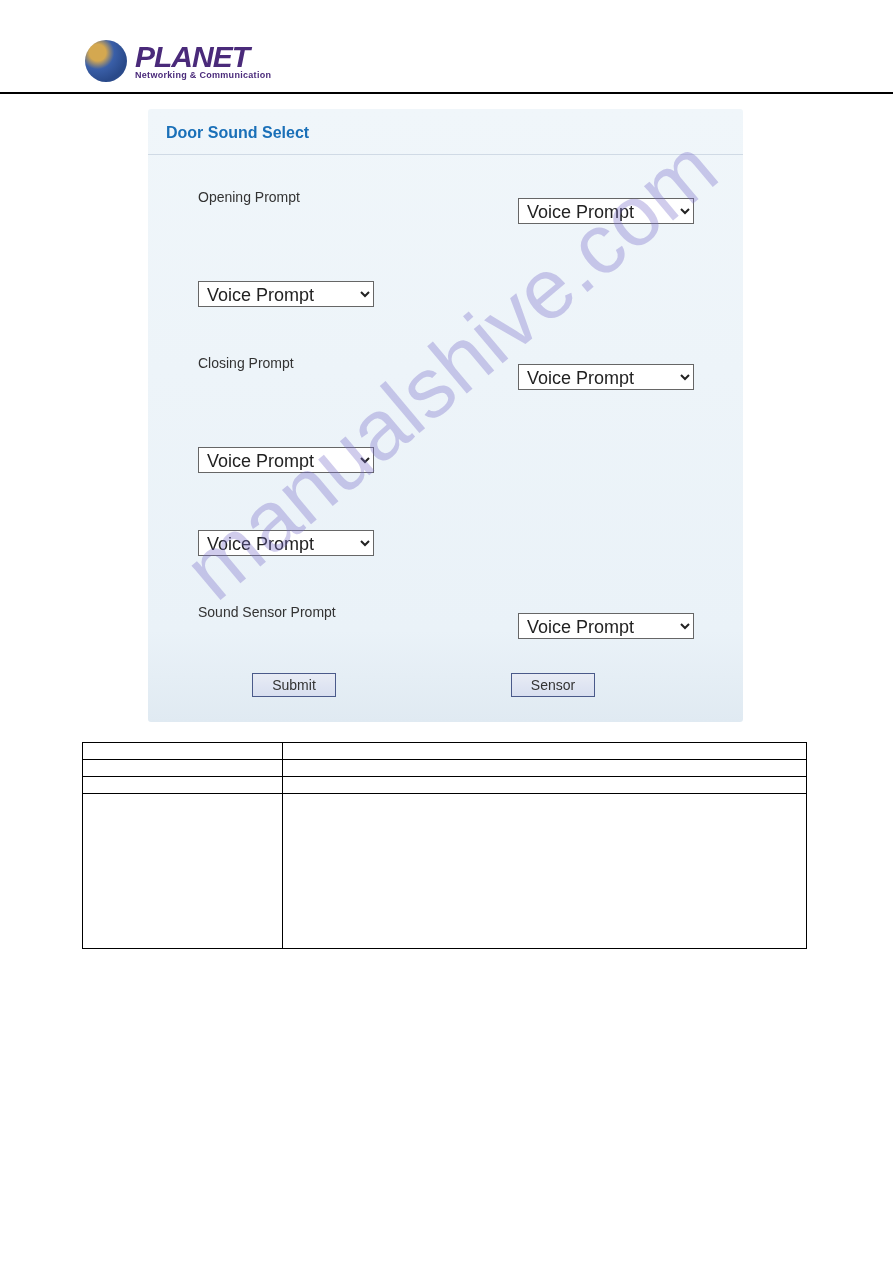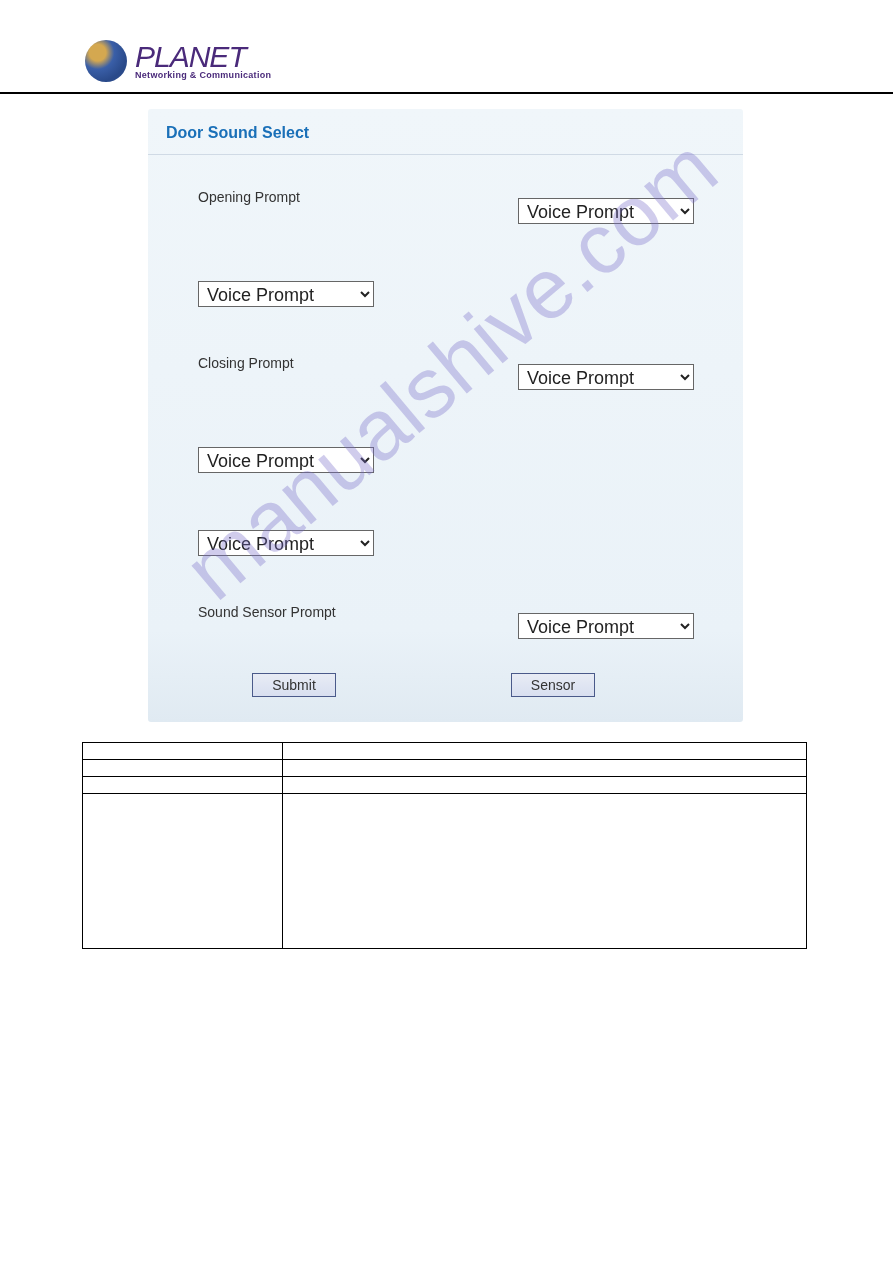--- a/index.html
+++ b/index.html
@@ -31,21 +31,21 @@
       position: relative;
     }
     .logo-text {
       display: flex;
       flex-direction: column;
       justify-content: center;
     }
     .logo-main {
       font-family: Arial, sans-serif;
       font-size: 30px;
-      font-weight: 400;
+      font-weight: 700;
       color: #4a2a7a;
       font-style: italic;
       letter-spacing: -1px;
       line-height: 0.9;
     }
     .logo-sub {
       font-size: 9px;
       font-weight: bold;
       color: #4a2a7a;
       letter-spacing: 0.3px;

